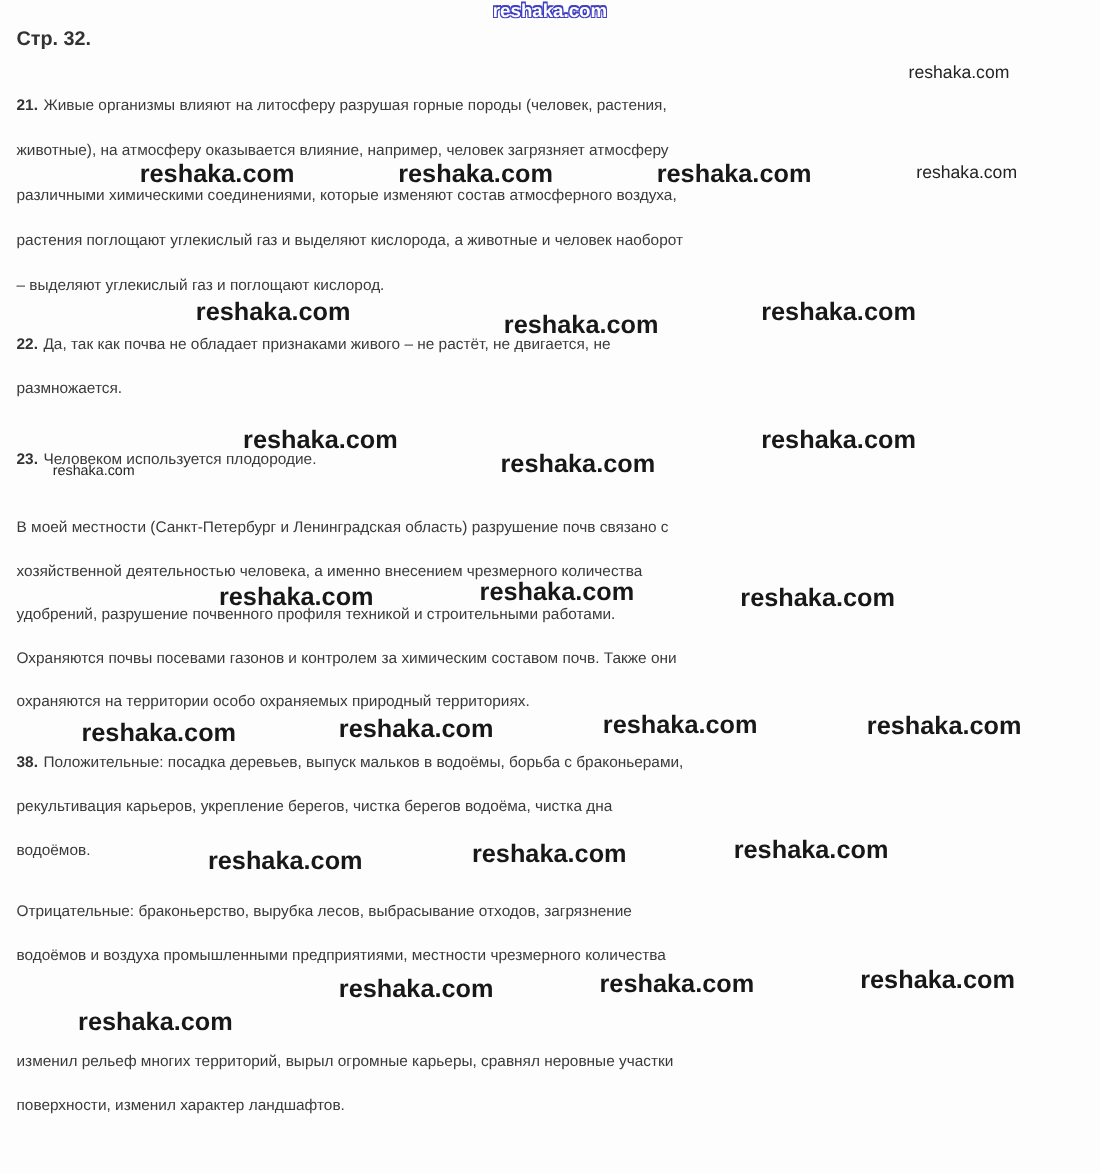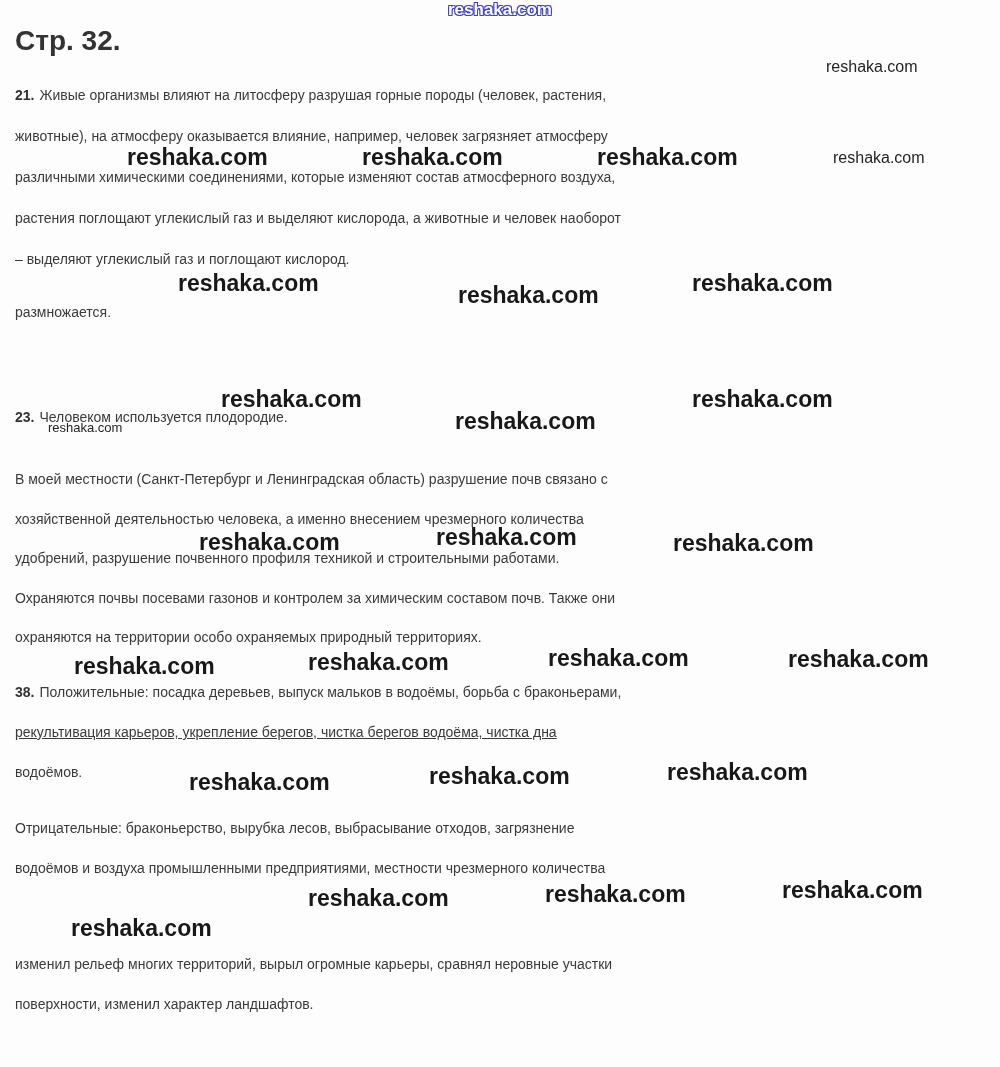--- a/index.html
+++ b/index.html
@@ -8,21 +8,21 @@
     width: 1000px;
     height: 1067px;
     background: #fdfdfd;
     font-family: "Liberation Sans", sans-serif;
     overflow: hidden;
   }
   .page-label {
     position: absolute;
     left: 15px;
     top: 26px;
-    font-size: 28px;
+    font-size: 18px;
     font-weight: 700;
     color: #333333;
     line-height: 1.1;
     white-space: nowrap;
   }
   .block {
     position: absolute;
     left: 15px;
     width: 985px;
     font-size: 14px;
@@ -56,35 +56,36 @@
   <div class="page-label">Стр. 32.</div>
   <div id="answers">
       <div class="block" style="top: 75px;">
         <div class="line" style="line-height: 41px; height: 41px;"><span class="num">21.</span>Живые организмы влияют на литосферу разрушая горные породы (человек, растения,</div>
         <div class="line" style="line-height: 41px; height: 41px;">животные), на атмосферу оказывается влияние, например, человек загрязняет атмосферу</div>
         <div class="line" style="line-height: 41px; height: 41px;">различными химическими соединениями, которые изменяют состав атмосферного воздуха,</div>
         <div class="line" style="line-height: 41px; height: 41px;">растения поглощают углекислый газ и выделяют кислорода, а животные и человек наоборот</div>
         <div class="line" style="line-height: 41px; height: 41px;">– выделяют углекислый газ и поглощают кислород.</div>
       </div>
       <div class="block" style="top: 292px;">
+        <div class="line" style="line-height: 40px; height: 40px;"><span class="num">22.</span>Да, так как почва не обладает признаками живого – не растёт, не двигается, не</div>
         <div class="line" style="line-height: 40px; height: 40px;">размножается.</div>
       </div>
       <div class="block" style="top: 397px;">
         <div class="line" style="line-height: 40px; height: 40px;"><span class="num">23.</span>Человеком используется плодородие.</div>
       </div>
       <div class="block" style="top: 460px;">
         <div class="line" style="line-height: 39.5px; height: 39.5px;">В моей местности (Санкт-Петербург и Ленинградская область) разрушение почв связано с</div>
         <div class="line" style="line-height: 39.5px; height: 39.5px;">хозяйственной деятельностью человека, а именно внесением чрезмерного количества</div>
         <div class="line" style="line-height: 39.5px; height: 39.5px;">удобрений, разрушение почвенного профиля техникой и строительными работами.</div>
         <div class="line" style="line-height: 39.5px; height: 39.5px;">Охраняются почвы посевами газонов и контролем за химическим составом почв. Также они</div>
         <div class="line" style="line-height: 39.5px; height: 39.5px;">охраняются на территории особо охраняемых природный территориях.</div>
       </div>
       <div class="block" style="top: 672px;">
         <div class="line" style="line-height: 40px; height: 40px;"><span class="num">38.</span>Положительные: посадка деревьев, выпуск мальков в водоёмы, борьба с браконьерами,</div>
-        <div class="line" style="line-height: 40px; height: 40px; text-decoration: underline;">рекультивация карьеров, укрепление берегов, чистка берегов водоёма, чистка дна</div>
+        <div class="line" style="line-height: 40px; height: 40px;">рекультивация карьеров, укрепление берегов, чистка берегов водоёма, чистка дна</div>
         <div class="line" style="line-height: 40px; height: 40px;">водоёмов.</div>
       </div>
       <div class="block" style="top: 809px;">
         <div class="line" style="line-height: 39.5px; height: 39.5px;">Отрицательные: браконьерство, вырубка лесов, выбрасывание отходов, загрязнение</div>
         <div class="line" style="line-height: 39.5px; height: 39.5px;">водоёмов и воздуха промышленными предприятиями, местности чрезмерного количества</div>
       </div>
       <div class="block" style="top: 945px;">
         <div class="line" style="line-height: 39.5px; height: 39.5px;">изменил рельеф многих территорий, вырыл огромные карьеры, сравнял неровные участки</div>
         <div class="line" style="line-height: 39.5px; height: 39.5px;">поверхности, изменил характер ландшафтов.</div>
       </div>

